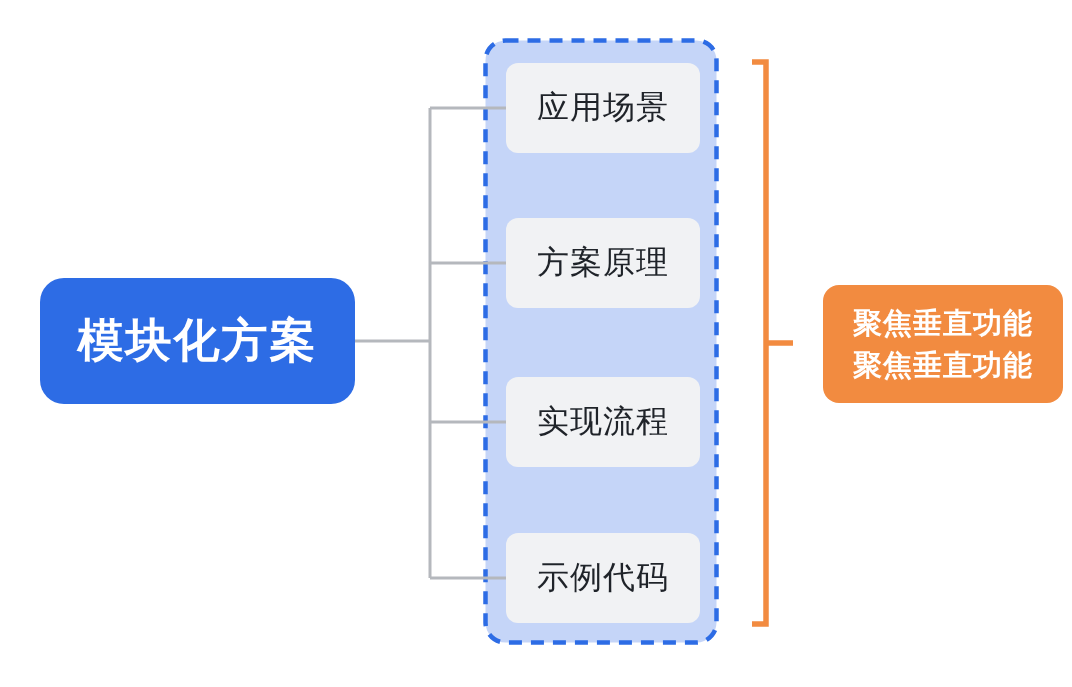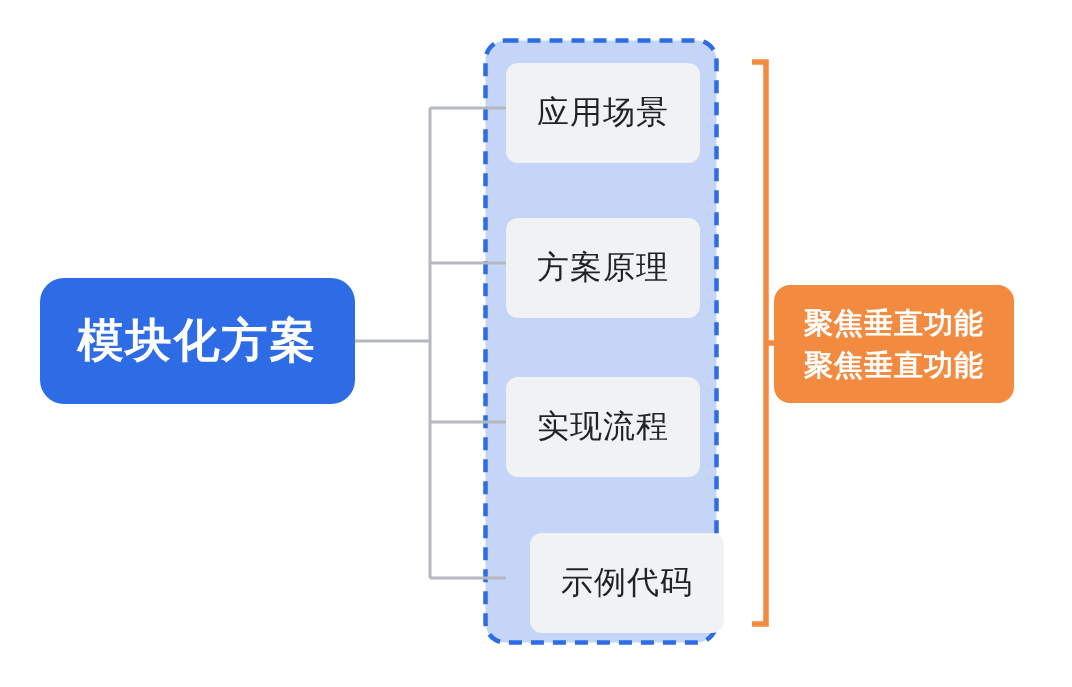--- a/index.html
+++ b/index.html
@@ -16,28 +16,28 @@
   .group-rect{fill:var(--group-bg);stroke:var(--group-border);stroke-width:4.5;stroke-dasharray:13 9;}
   .connector{stroke:var(--connector);stroke-width:3;fill:none;}
   .bracket{stroke:var(--bracket);stroke-width:5.5;fill:none;}
   .node{position:absolute;display:flex;align-items:center;justify-content:center;box-sizing:border-box;}
   .root-node{
     left:40px;top:278px;width:315px;height:126px;border-radius:24px;
     background:var(--root-bg);color:var(--root-text);
     font-size:46px;font-weight:700;letter-spacing:2px;
   }
   .child-node{
-    left:506px;width:194px;height:100px;border-radius:12px;
+    left:506px;width:194px;height:90px;border-radius:12px;
     background:var(--child-bg);color:var(--child-text);
     font-size:32px;font-weight:500;letter-spacing:1px;
   }
   .child-1{top:63px;}  .child-2{top:218px;text-align:center;}
-  .child-3{top:377px;} .child-4{top:533px;margin-left:24px;}
+  .child-3{top:377px;} .child-4{top:533px;}
   .annotation-node{
-    left:774px;top:285px;width:240px;height:118px;border-radius:16px;
+    left:823px;top:285px;width:240px;height:118px;border-radius:16px;
     background:var(--annotation-bg);color:var(--annotation-text);
     font-size:29px;font-weight:700;line-height:42px;letter-spacing:1px;
     flex-direction:column;text-align:center;
   }
 </style>
 </head>
 <body>
 
 <div class="canvas">
 

